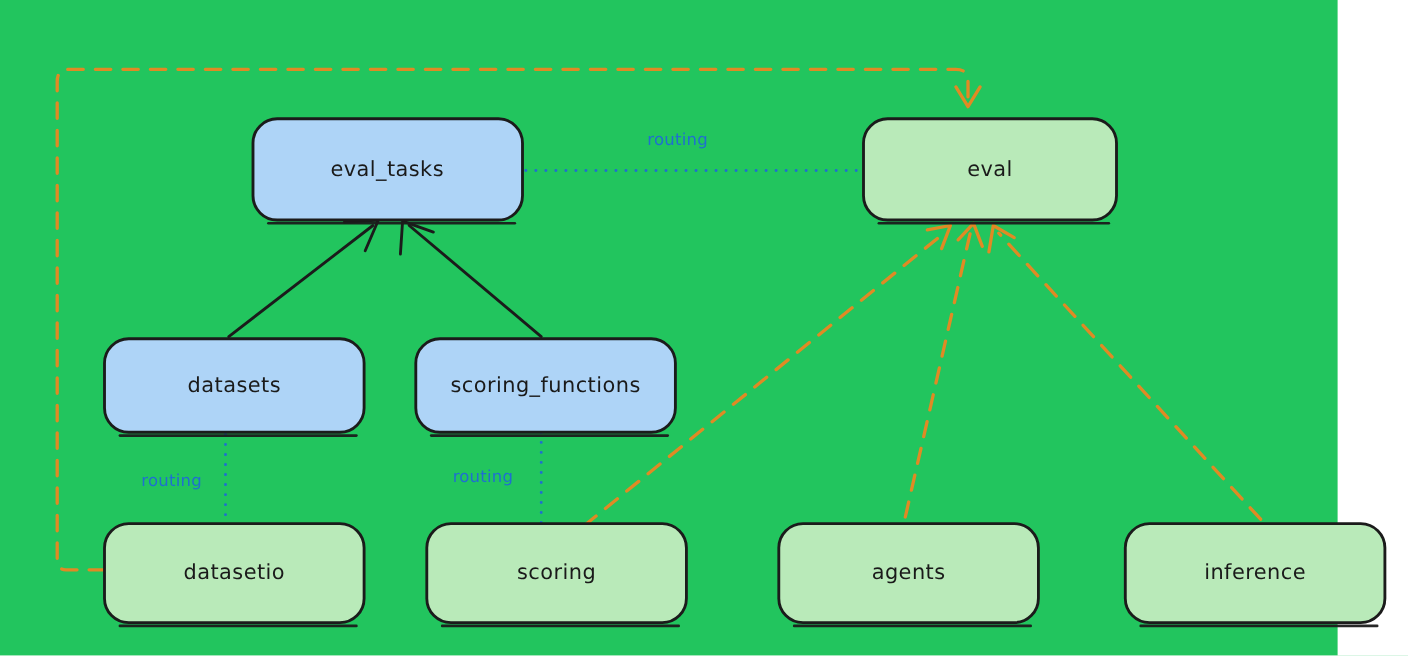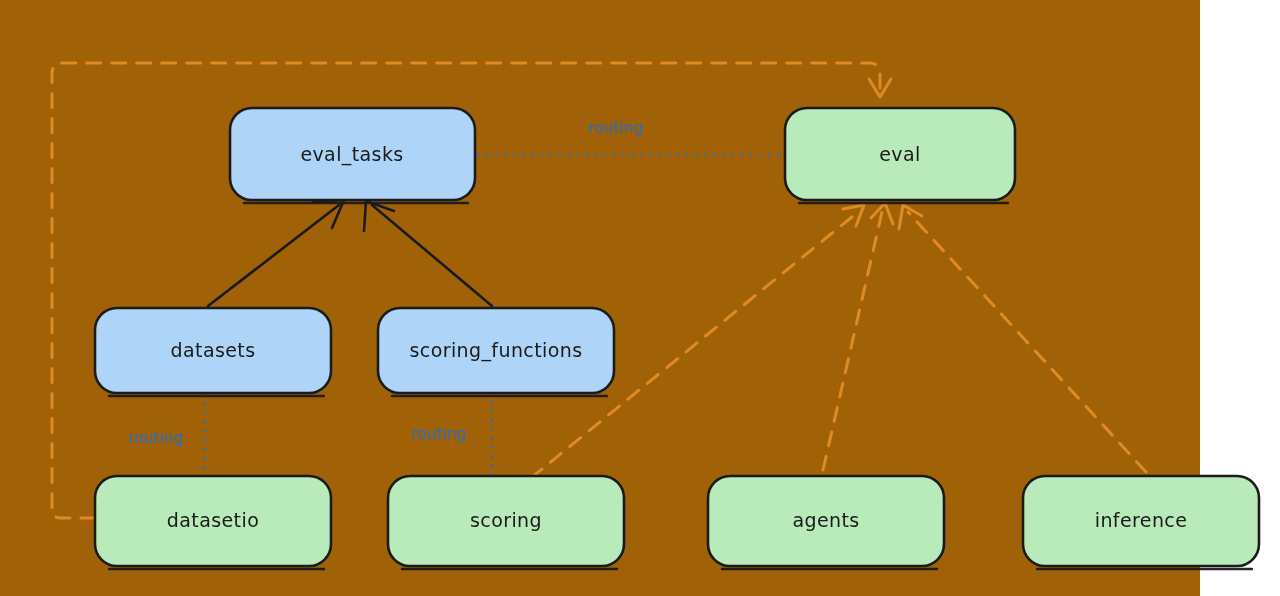--- a/index.html
+++ b/index.html
@@ -11,21 +11,22 @@
   body {
     width: 1280px;
     height: 596px;
     overflow: hidden;
     font-family: "DejaVu Sans", sans-serif;
   }
   #diagram-root {
     position: relative;
     width: 1200px;
     height: 596px;
-    background: #a16207;
+    background: #22c55e;
+    padding-left: 16px;
   }
   svg#diagram-svg {
     position: absolute;
     left: 0;
     top: 0;
     width: 1280px;
     height: 596px;
     display: block;
   }
   .node-label {

